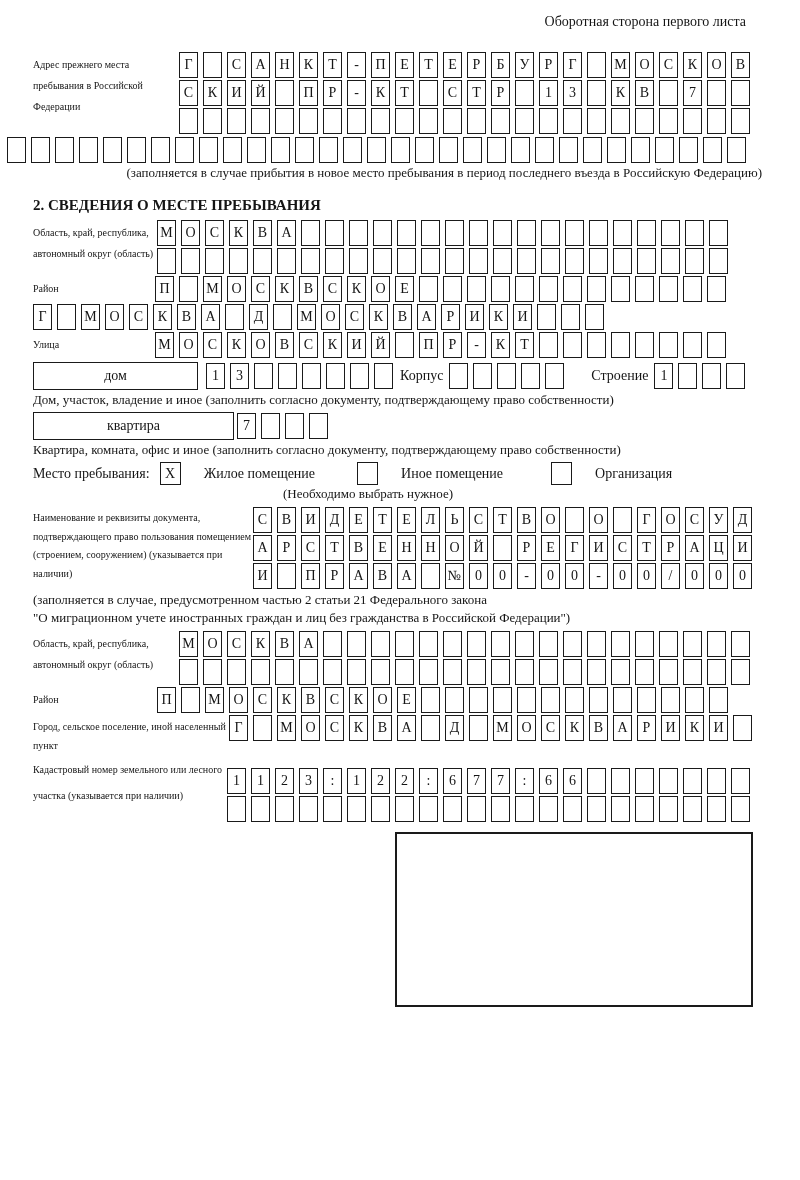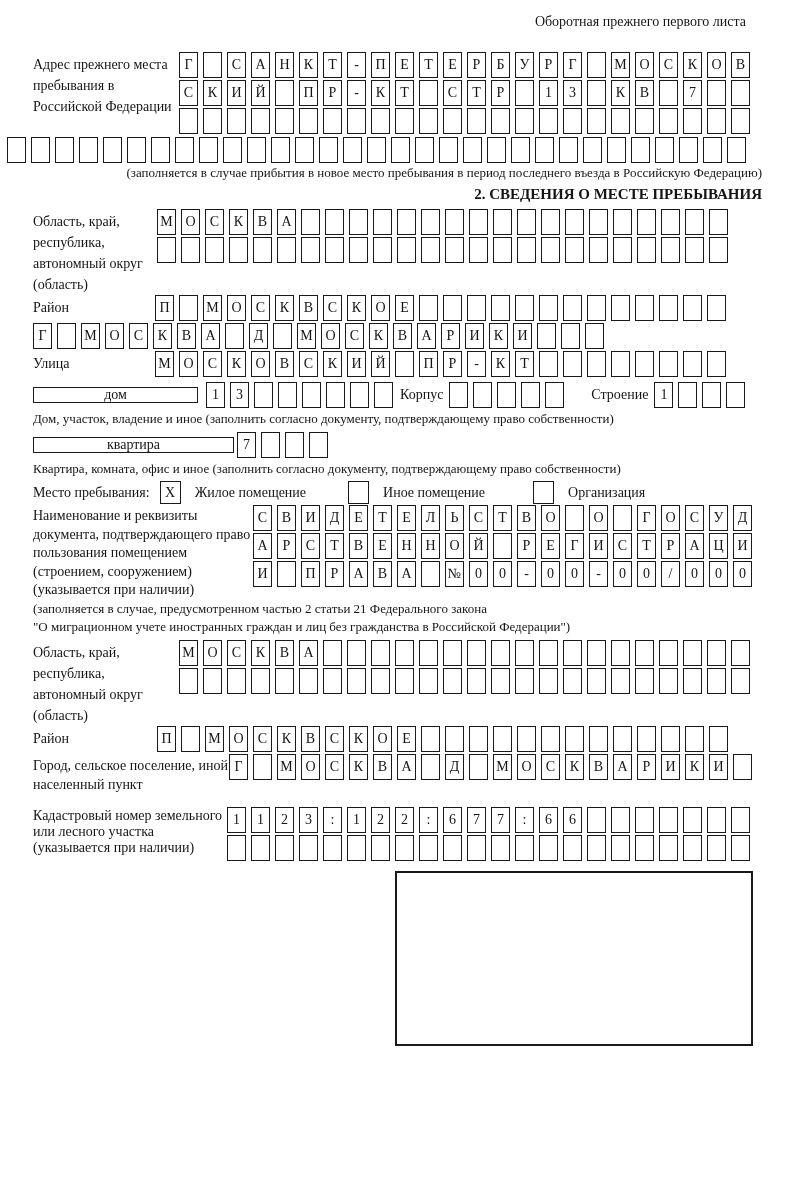--- a/index.html
+++ b/index.html
@@ -12,57 +12,57 @@
   .page {
     position: relative;
     width: 800px; height: 1180px;
     padding: 14px 38px 0 33px;
     overflow: hidden;
     background: #fff;
   }
   .hdr { text-align: right; font-size: 14px; padding-right: 16px; margin-bottom: 22px; }
 
   .block { display: flex; align-items: flex-start; }
-  .lbl { font-size: 14px; line-height: 21px; flex-shrink: 0; padding-top: 2px; }
+  .lbl { font-size: 10px; line-height: 21px; flex-shrink: 0; padding-top: 2px; }
   .w146 { width: 146px; } .w124 { width: 124px; } .w122 { width: 122px; }
   .w150 { width: 150px; } .w220 { width: 220px; line-height: 18.5px; }
-  .w196 { width: 196px; line-height: 19px; } .w194 { width: 194px; line-height: 16px; margin-top: 12px; }
+  .w196 { width: 196px; line-height: 19px; } .w194 { width: 194px; line-height: 26px; }
   .rows { display: flex; flex-direction: column; }
 
   .cellrow { display: flex; height: 26px; margin-bottom: 2px; }
   .cell {
     width: 19px; height: 26px; flex-shrink: 0;
     border: 1.7px solid #1a1a1a; margin-right: 5px;
     display: inline-flex; align-items: center; justify-content: center;
     font-size: 14px; line-height: 1;
   }
   .fullrow { margin-left: -26px; margin-top: 1px; }
 
   .note { font-size: 13px; margin: 1px 0 3px 0; }
   .center { text-align: right; }
-  .sec-title { text-align: right; font-weight: bold; font-size: 15px; margin: 5px 0 6px 0; }
+  .sec-title { text-align: left; font-weight: bold; font-size: 15px; margin: 16px 0 6px 0; }
 
   .inline-row { display: flex; align-items: center; height: 30px; margin: 1px 0 1px 0; }
   .labelbox {
-    border: 1.7px solid #1a1a1a; height: 16px;
+    border: 1.7px solid #1a1a1a; height: 28px;
     display: flex; align-items: center; justify-content: center;
     font-size: 14px; flex-shrink: 0;
   }
   .box-dom { width: 165px; margin-right: 8px; }
   .box-kv { width: 201px; margin-right: 3px; }
   .midlbl { font-size: 14px; margin: 0 6px 0 2px; flex-shrink: 0; }
   .gapL { margin-left: 22px; text-align: right; }
   .cells-inline { display: flex; height: 26px; }
 
   .stay-row { display: flex; align-items: center; height: 25px; margin-top: 3px; font-size: 14px; }
   .chk {
     width: 21px; height: 23px; border: 1.7px solid #1a1a1a; flex-shrink: 0;
     display: inline-flex; align-items: center; justify-content: center; font-size: 14px;
   }
-  .optlbl { margin: 0 0 0 14px; }
+  .optlbl { margin: 0 0 0 23px; }
   .stay-note { font-size: 13px; width: 420px; margin-left: 125px; text-align: center; margin-bottom: 5px; }
 
   .fact-note { font-size: 13px; line-height: 18px; }
 
   .stamp-box {
     margin-left: 362px; margin-top: 8px;
     width: 358px; height: 175px;
     border: 2px solid #1a1a1a;
   }
   .stamp-caption {
@@ -70,21 +70,21 @@
     width: 440px; text-align: center;
     font-size: 13.5px; line-height: 17.5px;
   } .mb4 { margin-bottom: 4px; }
   .mt4 { margin-top: 4px; }
 </style>
 </head>
 <body>
 
 <div class="page">
 
-  <div class="hdr">Оборотная прежнего первого листа</div>
+  <div class="hdr">Оборотная сторона первого листа</div>
 
   <div class="block">
     <div class="lbl w146">Адрес прежнего места пребывания в Российской Федерации</div>
     <div class="rows">
       <div class="cellrow">
           <span class="cell">Г</span>
           <span class="cell"></span>
           <span class="cell">С</span>
           <span class="cell">А</span>
           <span class="cell">Н</span>
@@ -389,20 +389,21 @@
 
   <div class="stay-row">
     <span>Место пребывания:</span>
     <span class="chk" style="margin-left:10px;">X</span>
     <span class="optlbl">Жилое помещение</span>
     <span class="chk" style="margin-left:42px;"></span>
     <span class="optlbl">Иное помещение</span>
     <span class="chk" style="margin-left:48px;"></span>
     <span class="optlbl">Организация</span>
   </div>
+  <div class="stay-note">(Необходимо выбрать нужное)</div>
 
   <div class="block">
     <div class="lbl w220">Наименование и реквизиты документа, подтверждающего право пользования помещением (строением, сооружением) (указывается при наличии)</div>
     <div class="rows">
       <div class="cellrow">
           <span class="cell">С</span>
           <span class="cell">В</span>
           <span class="cell">И</span>
           <span class="cell">Д</span>
           <span class="cell">Е</span>

